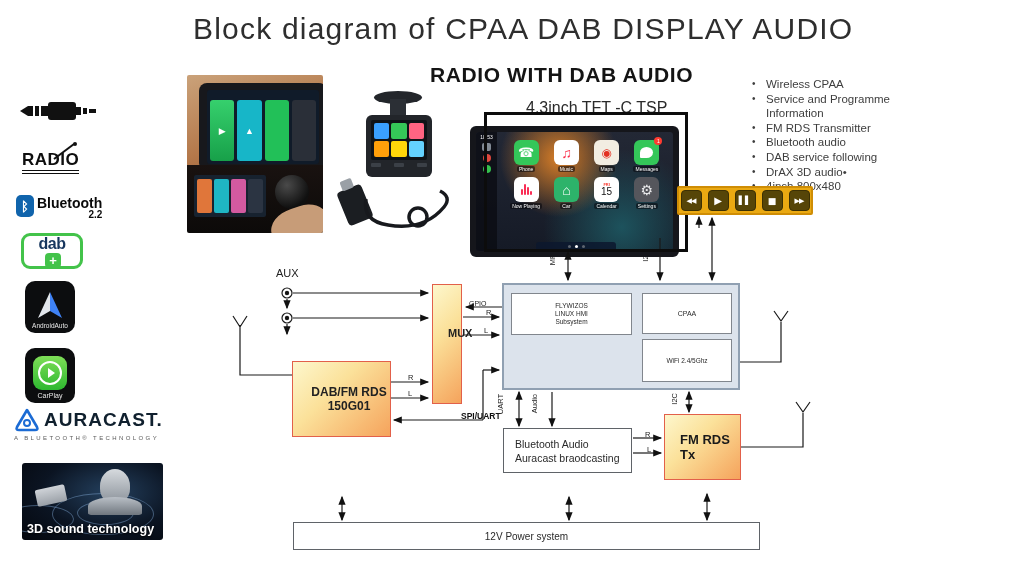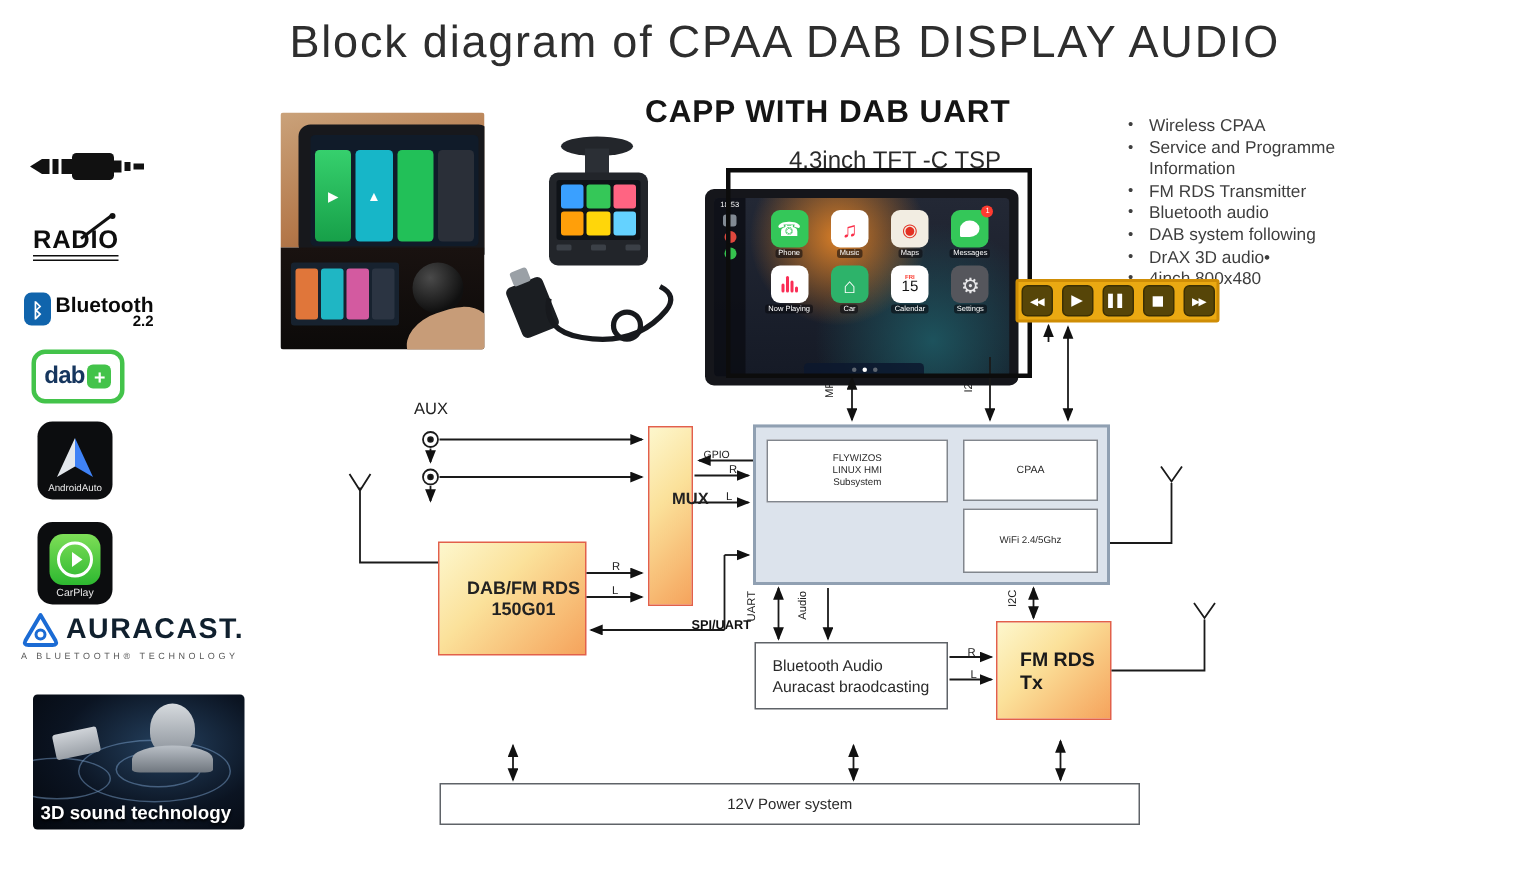--- a/index.html
+++ b/index.html
@@ -9,29 +9,29 @@
   
   .title{left:193px;top:12px;font-size:30px;font-weight:300;letter-spacing:1.2px;color:#2e2e2e;}
   .heading{left:430px;top:63px;font-size:21px;font-weight:700;letter-spacing:.6px;color:#141414;}
   .tft-label{left:526px;top:99px;font-size:16px;color:#2a2a2a;}
   
   .radio-txt{font-size:17px;font-weight:800;letter-spacing:.5px;color:#0e0e0e;border-bottom:4px double #0e0e0e;line-height:20px;}
   .bt-ic{width:18px;height:22px;background:#1064ac;border-radius:5px;color:#fff;font-size:13px;font-weight:700;
          display:flex;align-items:center;justify-content:center;}
   .bt-txt{font-size:14px;font-weight:800;color:#0a0a0a;margin-left:3px;}
   .bt-ver{font-size:10px;font-weight:800;color:#0a0a0a;text-align:right;margin-top:-2px;}
-  .dab-box{width:56px;height:30px;border:3px solid #43c34a;border-radius:9px;display:flex;align-items:center;justify-content:center;background:#fff;}
+  .dab-box{width:56px;height:30px;border:3px solid #43c34a;border-radius:9px;display:flex;align-items:center;justify-content:center;background:#fff;flex-direction:column;}
   .dab-txt{font-size:16px;font-weight:800;color:#16365e;letter-spacing:-.5px;}
   .dab-plus{width:16px;height:16px;background:#43c34a;border-radius:4px;color:#fff;font-size:13px;font-weight:800;
             display:flex;align-items:center;justify-content:center;margin-left:2px;}
   .app-badge{width:50px;background:#0c0d0f;border-radius:10px;display:flex;flex-direction:column;align-items:center;justify-content:flex-end;}
   .app-badge .cap{color:#e8e8e8;font-size:6.5px;margin:2px 0 4px;}
   .aur-txt{font-size:19px;font-weight:800;color:#10202e;letter-spacing:1px;}
   .aur-sub{font-size:6px;letter-spacing:2.4px;color:#5a5a5a;margin-top:2px;}
-  .sound3d{width:141px;height:90px;border-radius:3px;overflow:hidden;
+  .sound3d{width:141px;height:77px;border-radius:3px;overflow:hidden;
            background:radial-gradient(ellipse at 62% 38%,#24405e 0%,#0b1422 55%,#04070d 100%);}
   .ring{position:absolute;border:1px solid rgba(130,170,215,.45);border-radius:50%;}
   .s3d-txt{position:absolute;left:5px;bottom:4px;color:#fff;font-size:12.5px;font-weight:600;text-shadow:0 1px 2px #000;}
   
   .photoL{left:187px;top:75px;width:136px;height:158px;border-radius:2px;overflow:hidden;}
   .photoL .sky{position:absolute;inset:0 0 68px 0;background:linear-gradient(160deg,#caa27a,#b4784a 60%,#8f5a38);}
   .photoL .dash{position:absolute;left:0;right:0;bottom:0;height:68px;background:linear-gradient(#191210,#0c0a09);}
   .devL{position:absolute;left:12px;top:8px;width:112px;height:74px;background:#17181c;border-radius:8px;padding:7px 8px;}
   .devL .scr{width:100%;height:100%;background:#101b29;border-radius:3px;display:flex;gap:3px;padding:10px 3px 3px;box-sizing:border-box;}
   .tile{flex:1;border-radius:3px;display:flex;align-items:center;justify-content:center;color:#fff;font-size:9px;}
@@ -97,21 +97,21 @@
   .vlab{writing-mode:vertical-rl;transform:rotate(180deg);font-size:7.5px;color:#222;}
   .slab{font-size:7.5px;color:#222;}
   svg.wires{position:absolute;left:0;top:0;z-index:4;pointer-events:none;}
 </style>
 </head>
 <body>
 
 <div class="slide">
 
   <div class="abs title">Block diagram of CPAA DAB DISPLAY AUDIO</div>
-  <div class="abs heading">CAPP WITH DAB UART</div>
+  <div class="abs heading">RADIO WITH DAB AUDIO</div>
   <div class="abs tft-label">4.3inch TFT -C TSP</div>
 
   <div class="abs" style="left:18px;top:98px;">
     <svg width="80" height="26" viewBox="0 0 80 26">
       <polygon points="2,13 10,8 10,18" fill="#111"></polygon>
       <rect x="10" y="8" width="5" height="10" fill="#111"></rect>
         <rect x="17" y="8" width="4" height="10" fill="#111"></rect>
       <rect x="23" y="8" width="7" height="10" fill="#111"></rect>
       <rect x="30" y="4" width="28" height="18" rx="3" fill="#111"></rect>
       <rect x="58" y="9" width="5" height="8" fill="#111"></rect>
@@ -308,21 +308,21 @@
     <li>
         <span class="b">•</span>
         <span class="t">FM RDS Transmitter</span>
       </li>
     <li>
         <span class="b">•</span>
         <span class="t">Bluetooth audio</span>
       </li>
     <li>
         <span class="b">•</span>
-        <span class="t">DAB system following</span>
+        <span class="t">DAB service following</span>
       </li>
     <li>
         <span class="b">•</span>
         <span class="t">DrAX 3D audio•</span>
       </li>
     <li>
         <span class="b">•</span>
         <span class="t">4inch 800x480</span>
       </li>
   </ul>

